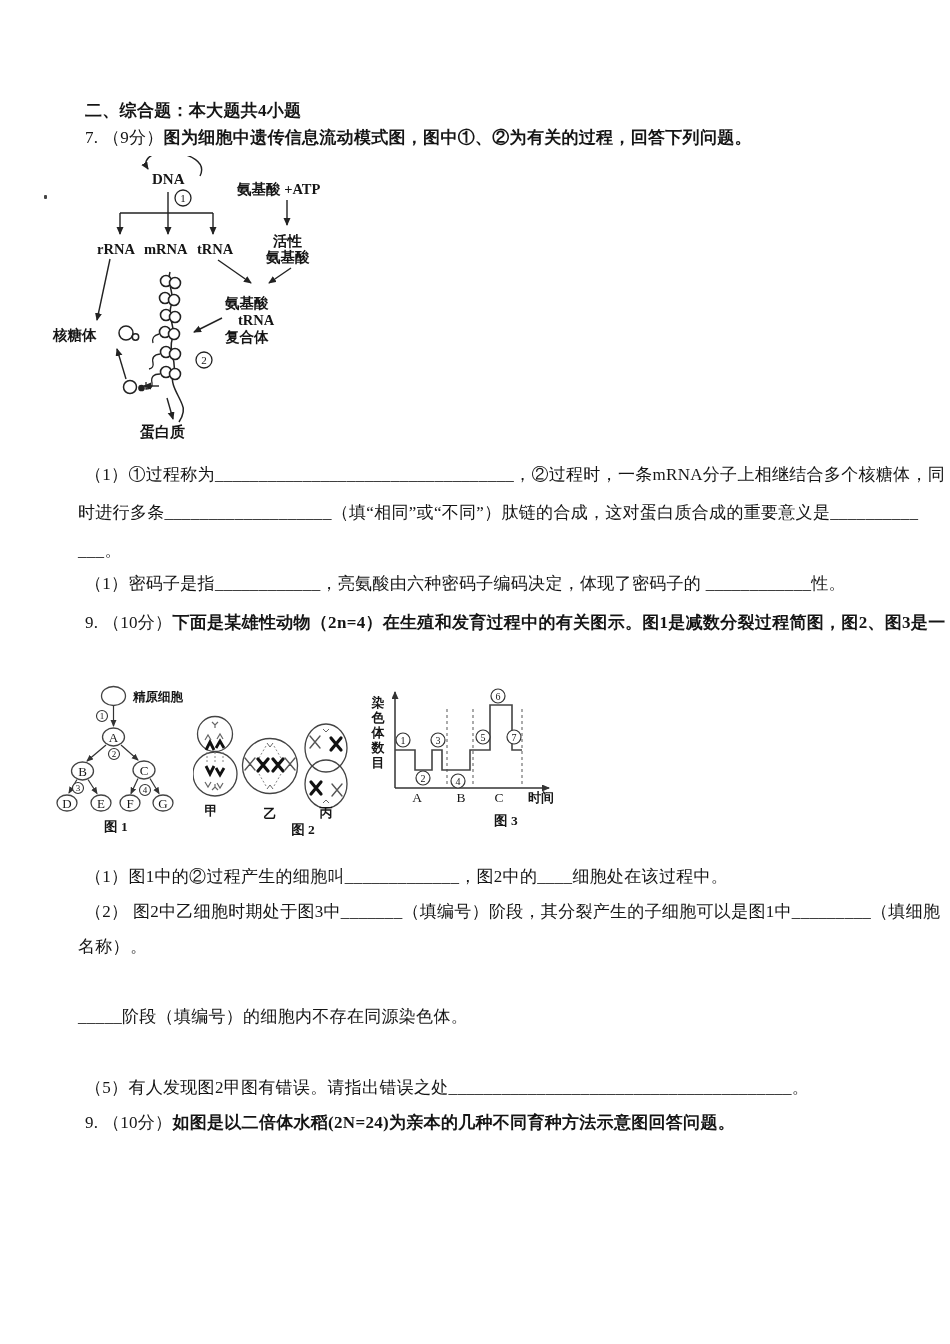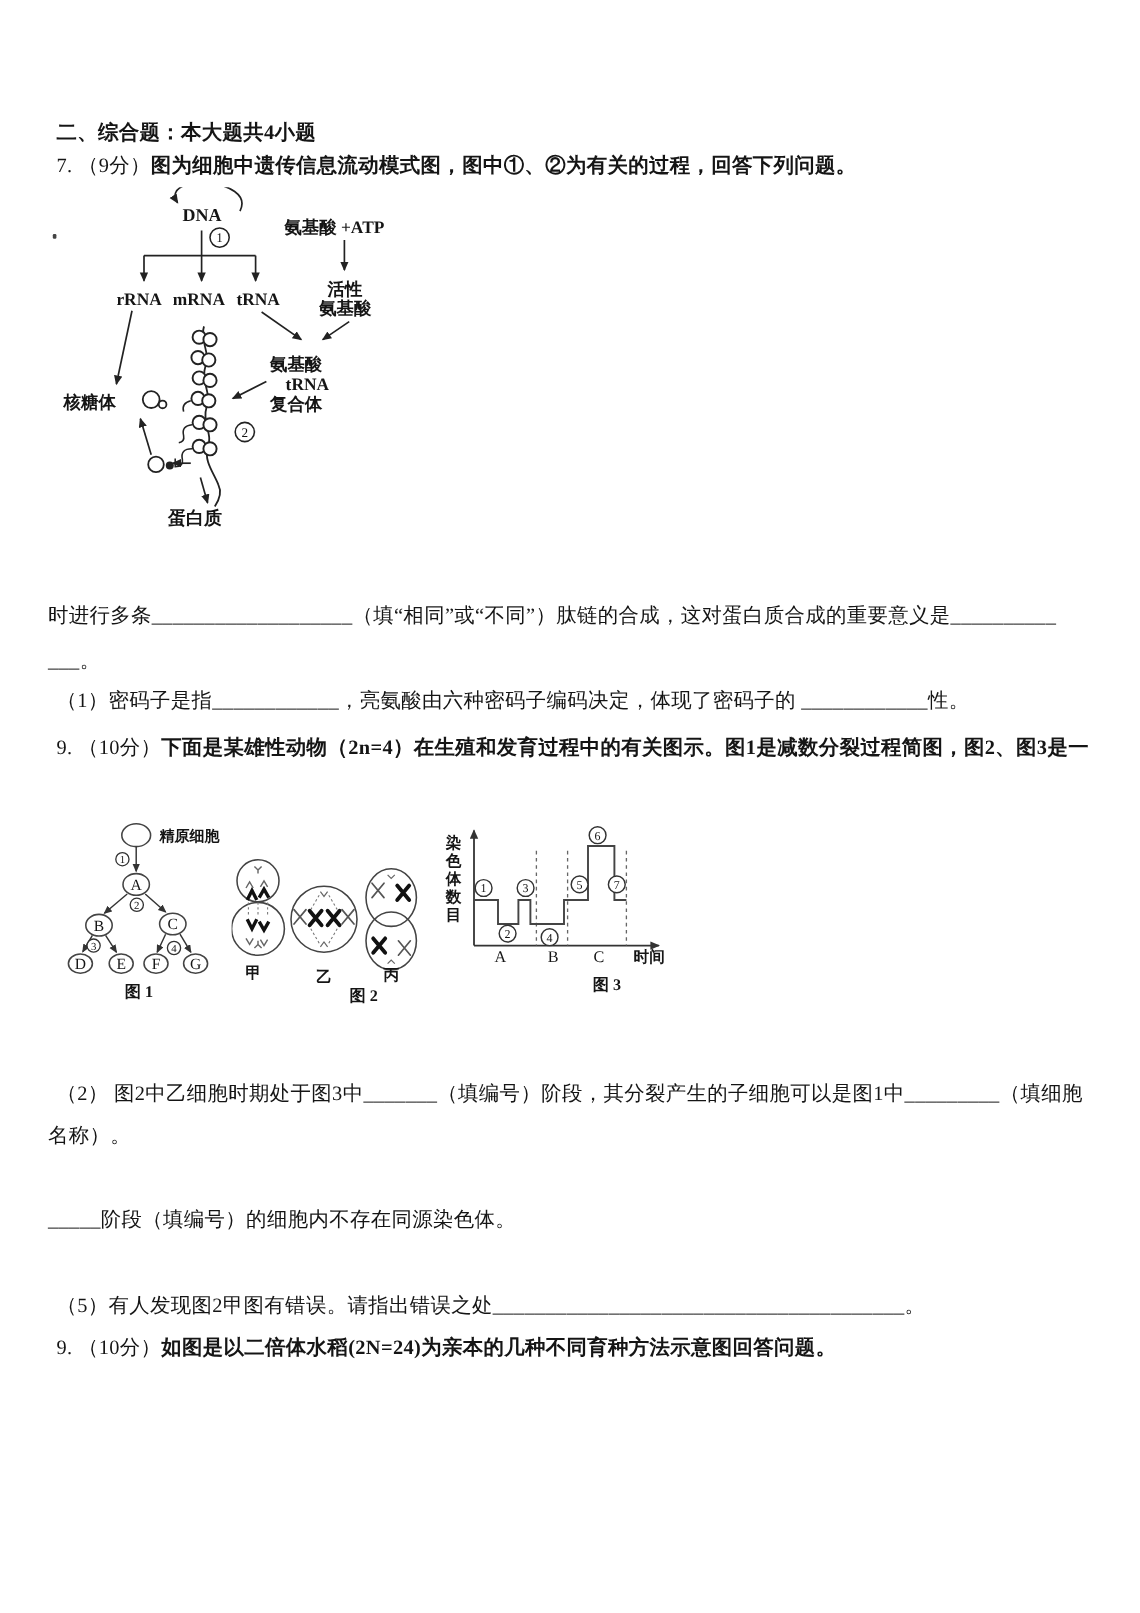--- a/index.html
+++ b/index.html
@@ -1,18 +1,18 @@
 <!DOCTYPE html>
 <html><head>
 <meta charset="utf-8">
 <style>
   html,body{margin:0;padding:0;background:#fff;}
   .page{position:relative;width:950px;height:1344px;background:#ffffff;overflow:hidden;
         font-family:"Liberation Serif","DejaVu Serif",serif;color:#151515;}
-  .ln{position:absolute;white-space:nowrap;font-size:17px;line-height:1.25;letter-spacing:.3px;}
+  .ln{position:absolute;white-space:nowrap;font-size:17px;line-height:1.25;letter-spacing:.3px;margin-left:38px;}
   .b{font-weight:700;}
   .pfx{font-weight:400;}
   .svgfig{position:absolute;}
   svg text{font-family:"Liberation Serif","DejaVu Serif",serif;fill:#151515;}
   .mdot{position:absolute;width:3px;height:4px;background:#444;border-radius:1px;}
 </style>
 </head>
 <body>
 
 <div class="page">
@@ -90,20 +90,21 @@
     <text x="197" y="38" font-size="14.5" font-weight="700">氨基酸 +ATP</text>
     <text x="233" y="90" font-size="14.5" font-weight="700">活性</text>
     <text x="226" y="106" font-size="14.5" font-weight="700">氨基酸</text>
     <text x="185" y="152" font-size="14.5" font-weight="700">氨基酸</text>
     <text x="198" y="169" font-size="14.5" font-weight="700">tRNA</text>
     <text x="185" y="186" font-size="14.5" font-weight="700">复合体</text>
     <text x="13" y="184" font-size="14.5" font-weight="700">核糖体</text>
     <text x="100" y="281" font-size="15" font-weight="700">蛋白质</text>
   </svg>
 
+  <div class="ln" style="left:47px;top:464px">（1）①过程称为__________________________________，②过程时，一条mRNA分子上相继结合多个核糖体，同</div>
   <div class="ln" style="left:40px;top:502px">时进行多条___________________（填“相同”或“不同”）肽链的合成，这对蛋白质合成的重要意义是__________</div>
   <div class="ln" style="left:40px;top:540px">___。</div>
   <div class="ln" style="left:47px;top:573px">（1）密码子是指____________，亮氨酸由六种密码子编码决定，体现了密码子的 ____________性。</div>
 
   <div class="ln" style="left:47px;top:612px"><span class="pfx">9. （10分）</span><span class="b">下面是某雄性动物（2n=4）在生殖和发育过程中的有关图示。图1是减数分裂过程简图，图2、图3是一</span></div>
 
   <svg class="svgfig" style="left:50px;top:683px" width="162" height="155" viewBox="0 0 162 155">
     <defs>
       <marker id="m2" markerWidth="8" markerHeight="7" refX="6" refY="3" orient="auto" markerUnits="userSpaceOnUse">
         <path d="M0,0L7,3L0,6Z" fill="#333"></path>
@@ -253,20 +254,21 @@
       <text x="12" y="71" font-size="13" font-weight="700" text-anchor="middle">数</text>
       <text x="12" y="86" font-size="13" font-weight="700" text-anchor="middle">目</text>
     </g>
     <text x="51" y="121" font-size="13.5" text-anchor="middle">A</text>
     <text x="95" y="121" font-size="13.5" text-anchor="middle">B</text>
     <text x="133" y="121" font-size="13.5" text-anchor="middle">C</text>
     <text x="162" y="121" font-size="13" font-weight="700">时间</text>
     <text x="128" y="144" font-size="13.5" font-weight="700">图 3</text>
   </svg>
 
+  <div class="ln" style="left:47px;top:866px">（1）图1中的②过程产生的细胞叫_____________，图2中的____细胞处在该过程中。</div>
   <div class="ln" style="left:47px;top:901px">（2） 图2中乙细胞时期处于图3中_______（填编号）阶段，其分裂产生的子细胞可以是图1中_________（填细胞</div>
   <div class="ln" style="left:40px;top:936px">名称）。</div>
   <div class="ln" style="left:40px;top:1006px">_____阶段（填编号）的细胞内不存在同源染色体。</div>
   <div class="ln" style="left:47px;top:1077px">（5）有人发现图2甲图有错误。请指出错误之处_______________________________________。</div>
 
   <div class="ln" style="left:47px;top:1112px"><span class="pfx">9. （10分）</span><span class="b">如图是以二倍体水稻(2N=24)为亲本的几种不同育种方法示意图回答问题。</span></div>
 
 </div>
 
 </body></html>

